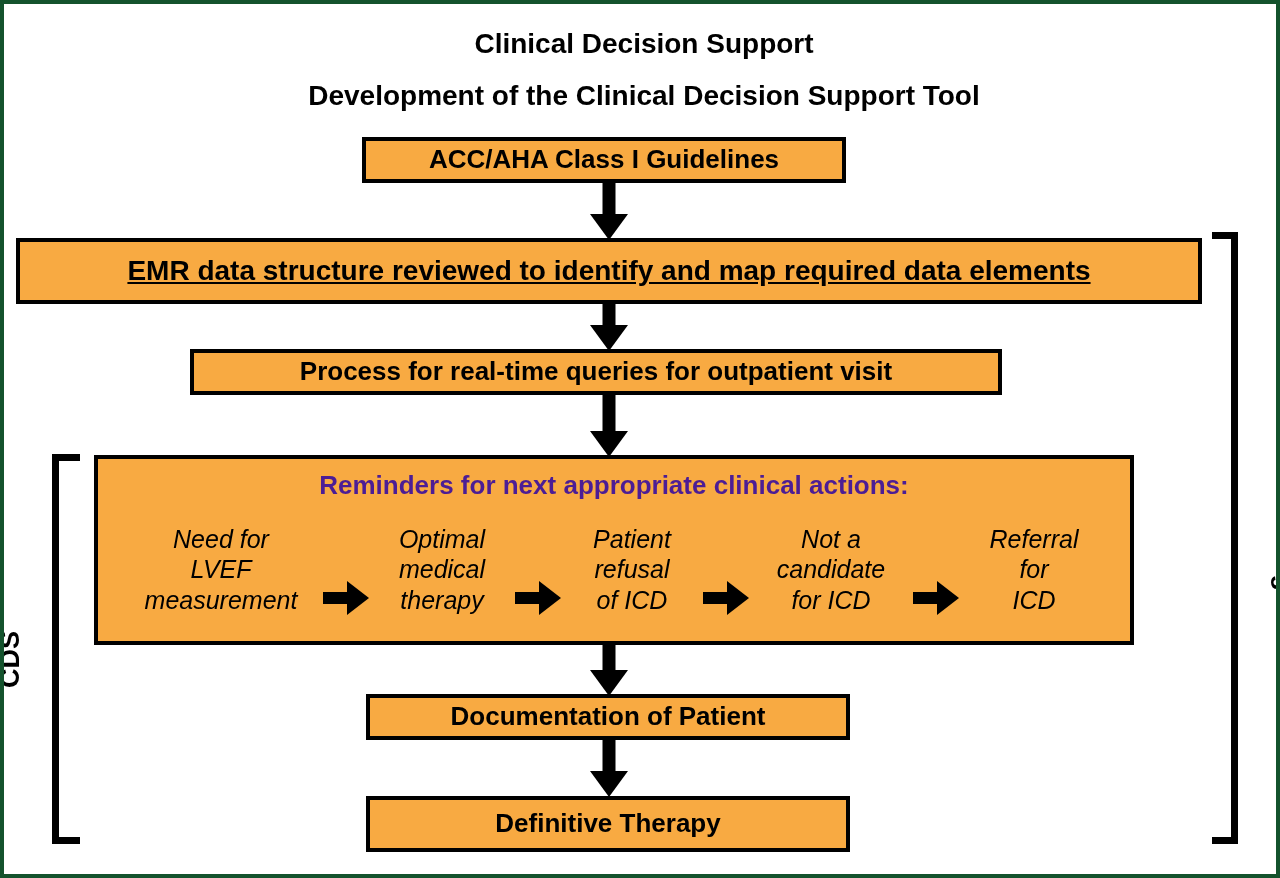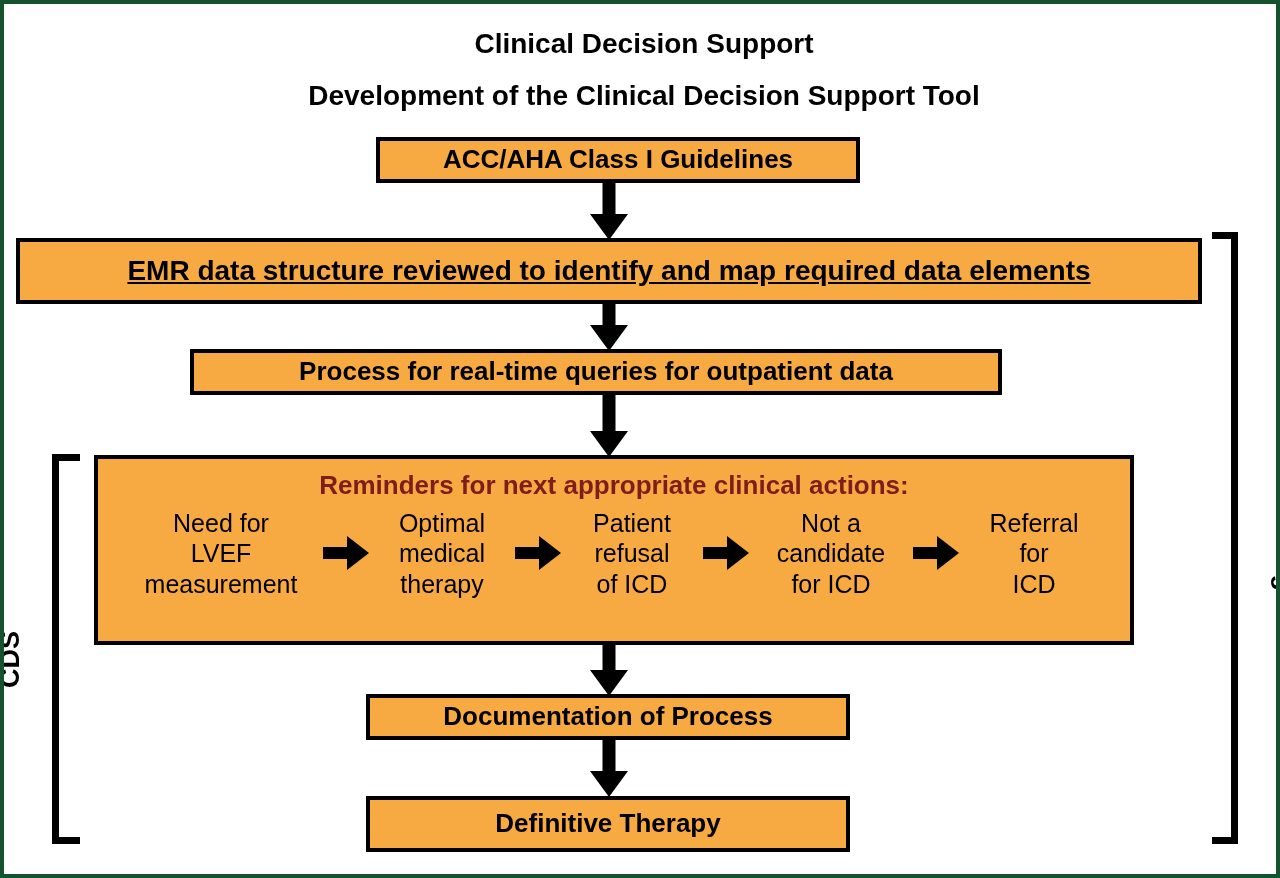--- a/index.html
+++ b/index.html
@@ -40,43 +40,44 @@
     box-sizing: border-box;
     display: flex;
     align-items: center;
     justify-content: center;
     color: #000000;
     font-weight: bold;
     text-align: center;
     line-height: 1.15;
   }
 
-  #box-guidelines   { left: 372px; top: 133px; width: 484px; height: 46px;  font-size: 26px; }
+  #box-guidelines   { left: 358px; top: 133px; width: 484px; height: 46px;  font-size: 26px; }
   #box-emr          { left: 12px;  top: 234px; width: 1186px; height: 66px; font-size: 28px; text-decoration: underline; }
   #box-process      { left: 186px; top: 345px; width: 812px;  height: 46px; font-size: 26px; }
   #box-reminders    { left: 90px;  top: 451px; width: 1040px; height: 190px;
                       display: block; padding: 0; }
   #box-doc          { left: 362px; top: 690px; width: 484px;  height: 46px; font-size: 26px; }
   #box-definitive   { left: 362px; top: 792px; width: 484px;  height: 56px; font-size: 26px; }
 
   
   .reminders-head {
     text-align: center;
     font-size: 26px;
     font-weight: bold;
-    color: #7f1d1d;
+    color: #4c1d95;
     padding-top: 12px;
     line-height: 1.1;
   }
   .reminders-row {
     display: flex;
-    align-items: center;
+    align-items: flex-end;
     justify-content: center;
-    margin-top: 8px;
+    margin-top: 24px;
     padding: 0 6px;
+    font-style: italic;
   }
   .step {
     font-size: 25px;
     font-weight: normal;
     color: #000000;
     text-align: center;
     line-height: 1.22;
     white-space: pre-line;
     flex: 0 0 auto;
   }
@@ -177,21 +178,21 @@
   <div class="box" id="box-emr">
     <span>EMR data structure reviewed to identify and map required data elements</span>
   </div>
 
   <div class="v-arrow" style="left:586px; top:300px; width:38px; height:47px;">
     <div class="shaft" style="height:23px;"></div>
     <div class="head"></div>
   </div>
 
   <div class="box" id="box-process">
-    <span>Process for real-time queries for outpatient data</span>
+    <span>Process for real-time queries for outpatient visit</span>
   </div>
 
   <div class="v-arrow" style="left:586px; top:391px; width:38px; height:62px;">
     <div class="shaft" style="height:38px;"></div>
     <div class="head"></div>
   </div>
 
   <div class="box" id="box-reminders">
     <div class="reminders-head">Reminders for next appropriate clinical actions:</div>
     <div class="reminders-row">
@@ -238,21 +239,21 @@
 
     </div>
   </div>
 
   <div class="v-arrow" style="left:586px; top:641px; width:38px; height:51px;">
     <div class="shaft" style="height:27px;"></div>
     <div class="head"></div>
   </div>
 
   <div class="box" id="box-doc">
-    <span>Documentation of Process</span>
+    <span>Documentation of Patient</span>
   </div>
 
   <div class="v-arrow" style="left:586px; top:736px; width:38px; height:57px;">
     <div class="shaft" style="height:33px;"></div>
     <div class="head"></div>
   </div>
 
   <div class="box" id="box-definitive">
     <span>Definitive Therapy</span>
   </div>

